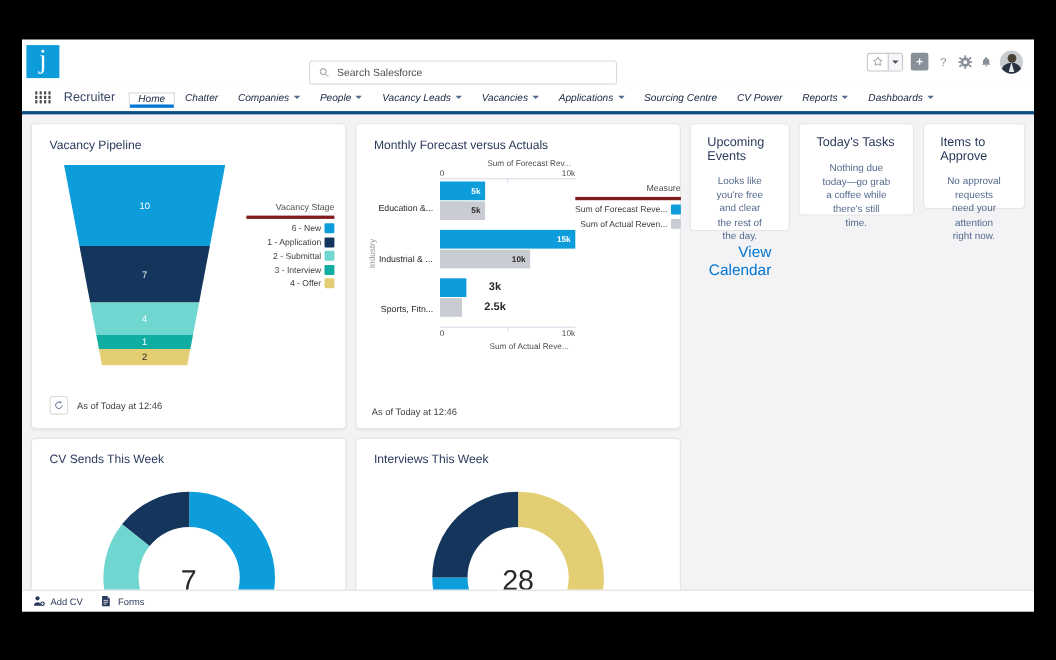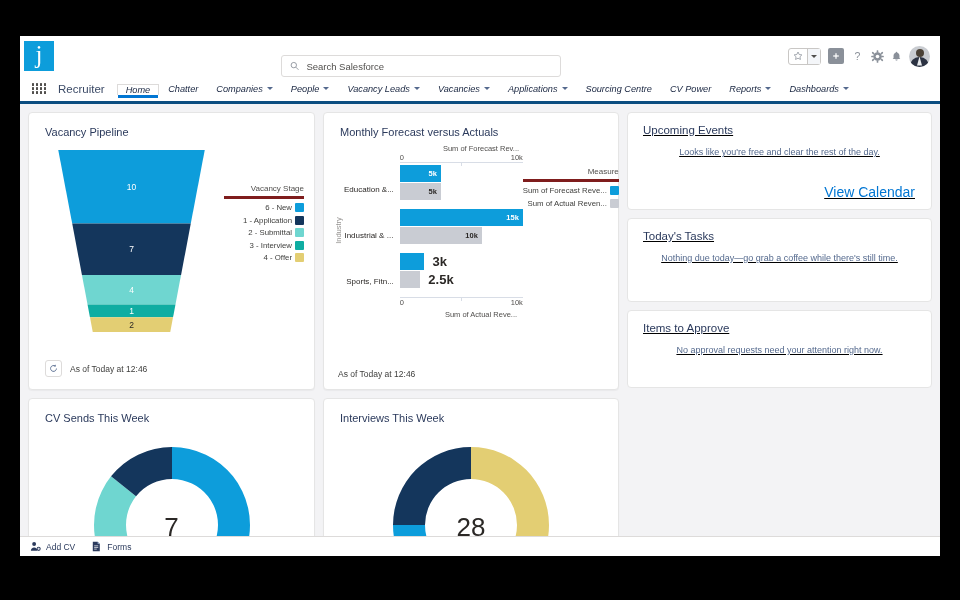--- a/index.html
+++ b/index.html
@@ -129,21 +129,21 @@
   .row { display: flex; gap: 8px; }
   .card {
     background: #fff; border: 1px solid #e5e5e5; border-radius: 4px;
     box-shadow: 0 1px 1px rgba(0,0,0,.04);
   }
   .card-title {
     font-size: 11px; color: #2b3a5c; padding: 13px 0 0 16px;
     font-weight: 400;
   }
   .right-col {
-    width: 305px; flex: 0 0 305px; display: flex; flex-direction: column; gap: 8px; text-decoration: underline;
+    width: 305px; flex: 0 0 305px; display: flex; flex-direction: row; gap: 8px;
   }
   .side-card { background: #fff; border: 1px solid #e5e5e5; border-radius: 4px; }
   .side-title {
     font-size: 11.5px; color: #2b3a5c; padding: 11px 0 0 15px;
   }
   .side-msg {
     font-size: 9px; color: #54698d; text-align: center; padding: 10px 20px 0 20px;
     line-height: 1.4;
   }
   .side-link {
@@ -205,21 +205,21 @@
     background: #d8dde6;
   }
   .grp { margin-bottom: 9px; }
   .bar-row { display: flex; align-items: center; height: 17px; margin-bottom: 1px; }
   .bar {
     height: 17px; display: flex; align-items: center; justify-content: flex-end;
     padding-right: 4px; font-size: 7.5px; font-weight: bold;
   }
   .bar.fore { background: #0d9ddb; color: #fff; }
   .bar.act { background: #c9ccd3; color: #2b2826; }
-  .bar-out { font-size: 13px; font-weight: bold; color: #2b2826; padding-left: 8px; }
+  .bar-out { font-size: 10px; font-weight: bold; color: #2b2826; padding-left: 20px; }
   .cat-label {
     font-size: 8px; color: #2b2826; text-align: right; padding-right: 6px;
     white-space: nowrap;
   }
 
   
   .donut-card { height: 200px; position: relative; overflow: hidden; }
   .donut-wrap {
     display: flex; justify-content: center; padding-top: 6px; position: relative;
   }

